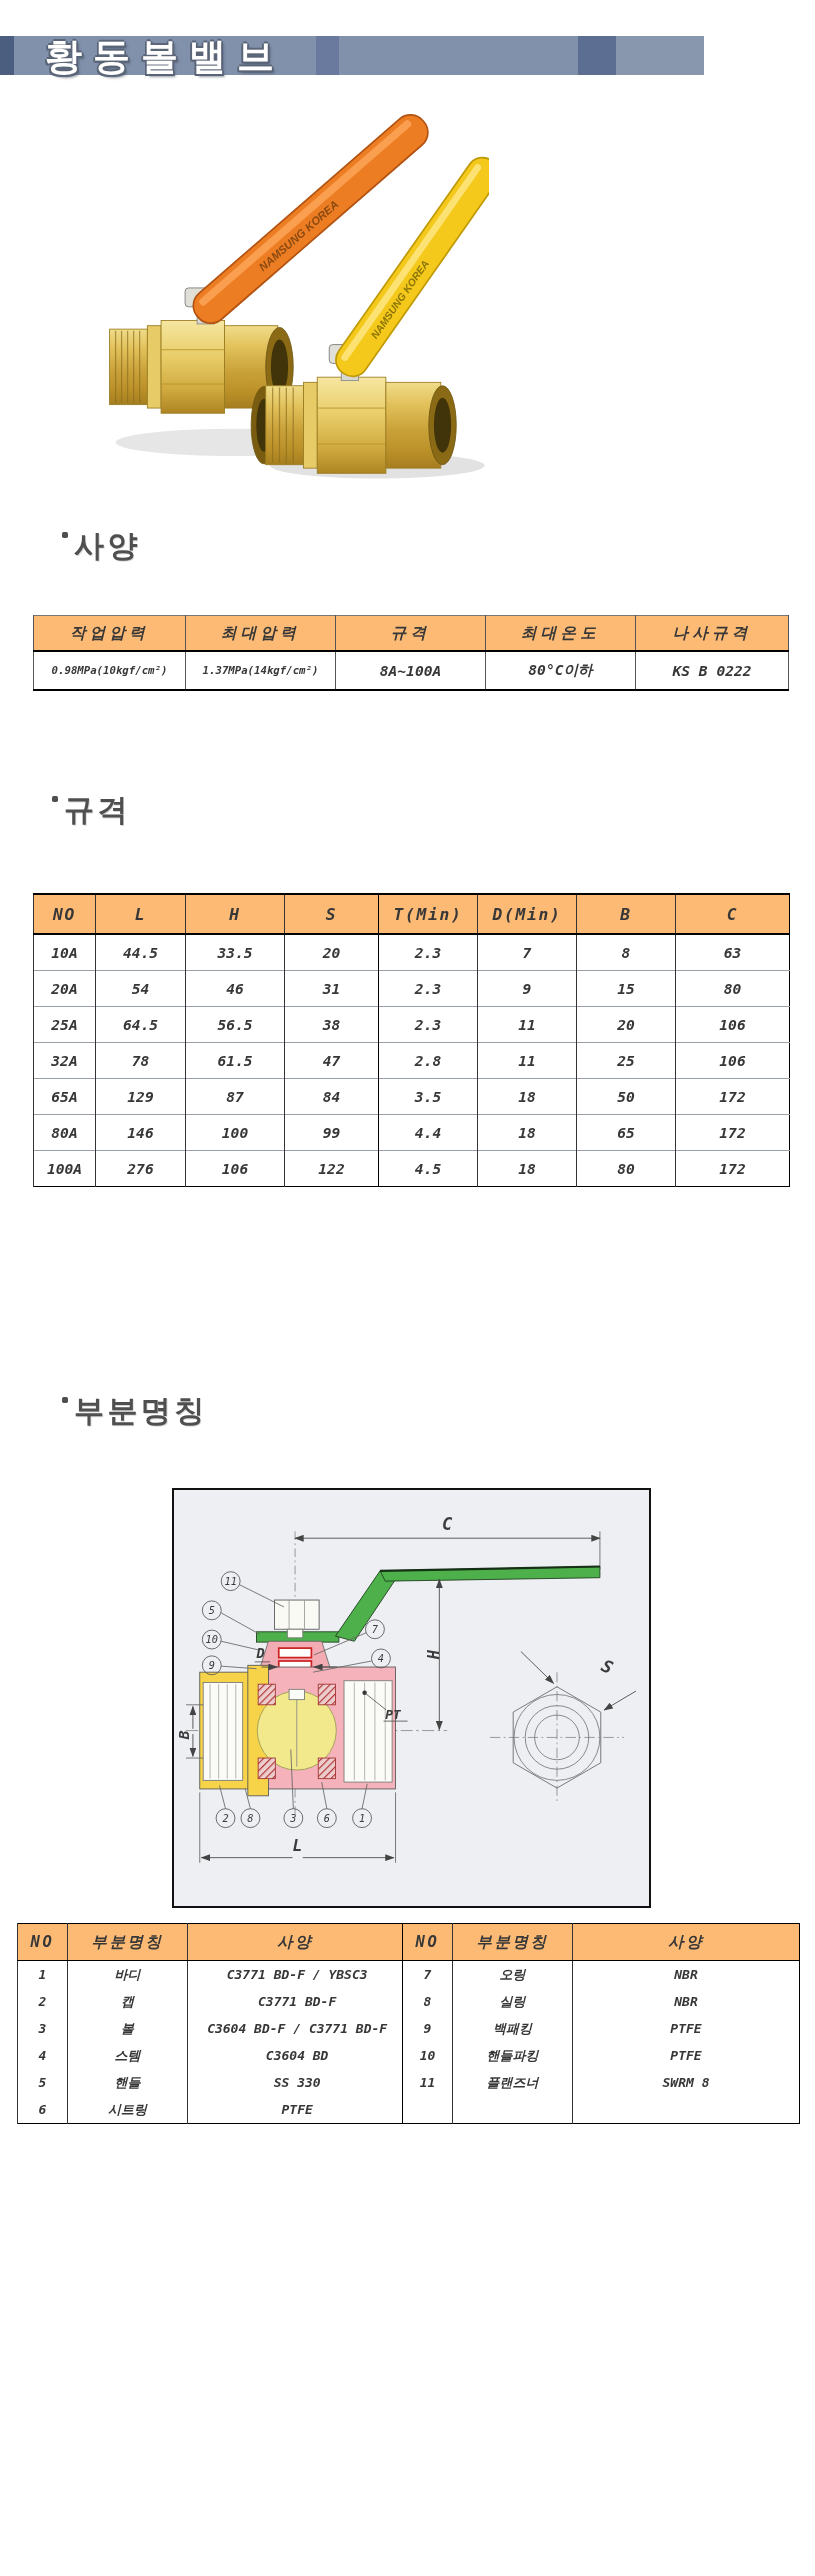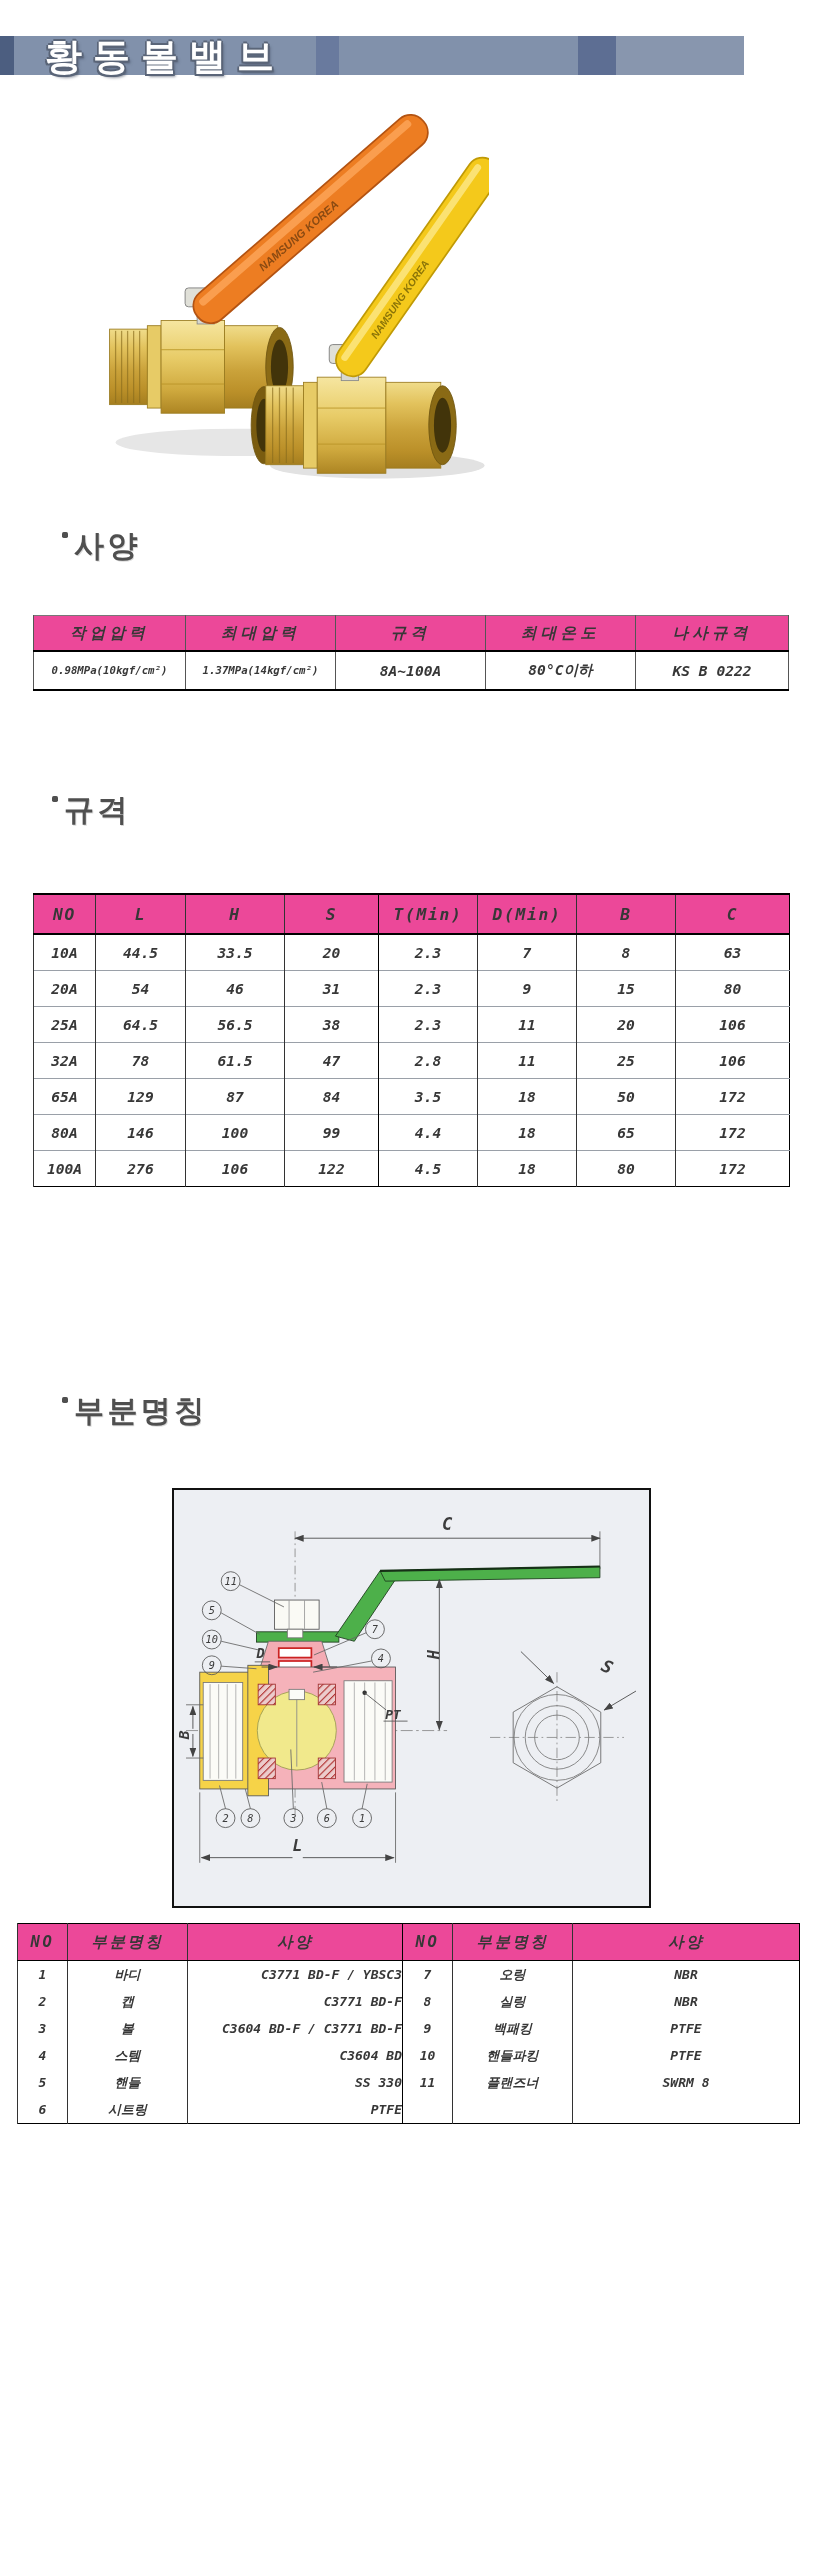--- a/index.html
+++ b/index.html
@@ -7,40 +7,40 @@
         font-family:"Liberation Sans",sans-serif;}
 
   
   .title-bar{position:absolute;top:36px;left:0;width:704px;height:39px;
     background:linear-gradient(90deg,
       #4c5e80 0px,#4c5e80 13.7px,
       #8191ab 13.7px,#8191ab 316px,
       #697a9e 316px,#697a9e 339px,
       #8191ab 339px,#8191ab 578px,
       #5d6e93 578px,#5d6e93 616px,
-      #8896ae 616px,#8896ae 100%);padding-left:40px;}
+      #8896ae 616px,#8896ae 100%);}
   .title-bar .title{position:absolute;left:45px;top:-1.7px;line-height:45px;
     font-size:37px;font-weight:bold;letter-spacing:11px;color:#fff;white-space:nowrap;
     text-shadow:1.7px 0 #5a6578,-1.7px 0 #5a6578,0 1.7px #5a6578,0 -1.7px #5a6578,
                 1.7px 1.7px #5a6578,-1.7px 1.7px #5a6578,2.6px 3.4px 2.6px rgba(60,70,90,.55);}
 
   
   .heading{position:absolute;display:flex;align-items:flex-start;color:#4f4f4f;}
   .heading .dot{width:6px;height:6px;background:#4f4f4f;border-radius:1.7px;margin:2.6px 6px 0 0;flex:none;}
   .heading .txt{font-size:30px;font-weight:bold;letter-spacing:3.4px;line-height:1.1;
     text-shadow:0.9px 0.9px 0 rgba(0,0,0,.15);}
   #h-spec{top:529px;left:62px;}
   #h-dims{top:793px;left:52px;}
   #h-parts{top:1394px;left:62px;}
 
   
   table{border-collapse:collapse;table-layout:fixed;
         font-family:"DejaVu Sans Mono","DejaVu Sans",monospace;color:#373737;}
   th,td{padding:0;text-align:center;overflow:hidden;white-space:nowrap;}
-  thead th{background:#ec4899;font-weight:bold;}
+  thead th{background:#fdba74;font-weight:bold;}
 
   
   .spec-table{position:absolute;top:615px;left:33px;width:756px;
     border-top:1.7px solid #777;border-left:0.9px solid #555;border-right:0.9px solid #555;
     border-bottom:2.6px solid #000;}
   .spec-table th{height:34px;font-size:15.5px;letter-spacing:4.3px;border-left:0.9px solid #555;
     border-bottom:2.6px solid #000;font-style:italic;}
   .spec-table td{height:37px;font-size:14.6px;font-weight:bold;font-style:italic;border-left:0.9px solid #555;margin-top:12px;}
   .spec-table td:nth-child(1),.spec-table td:nth-child(2){font-size:10.7px;}
 
@@ -52,21 +52,21 @@
   .dim-table td{height:35px;font-size:14.6px;font-weight:bold;font-style:italic;
     border-left:0.9px solid #333;border-top:0.9px solid #9aa0a8;}
   .dim-table th:nth-child(4),.dim-table td:nth-child(4){border-right:1.7px solid #000;}
 
   
   .parts-table{position:absolute;top:1923px;left:17px;width:781px;border:1.7px solid #000;}
   .parts-table th{height:36px;font-size:15.5px;font-style:italic;letter-spacing:2.6px;
     border-left:0.9px solid #333;border-bottom:1.7px solid #000;}
   .parts-table td{height:27px;font-size:13px;font-weight:bold;font-style:italic;border-left:0.9px solid #333;}
   .parts-table th:nth-child(3),.parts-table td:nth-child(3){border-right:1.7px solid #000;}
-  .parts-table td:nth-child(3){text-align:right;padding-left:4.3px;margin-left:28px;}
+  .parts-table td:nth-child(3){text-align:center;padding-left:4.3px;margin-left:28px;}
 
   
   .photo{position:absolute;top:82px;left:94px;width:395px;height:399px;}
   .diagram-box{position:absolute;top:1488px;left:172px;width:479px;height:420px;
     border:2.6px solid #111;background:#edeff3;box-sizing:border-box;}
   .diagram-box svg{display:block;}
   text.dim{font-family:"DejaVu Sans Mono",monospace;font-style:italic;font-weight:bold;fill:#3c3c3c;}
   text.callout{font-family:"DejaVu Sans Mono",monospace;font-style:italic;fill:#3c3c3c;}
 </style>
 </head>

